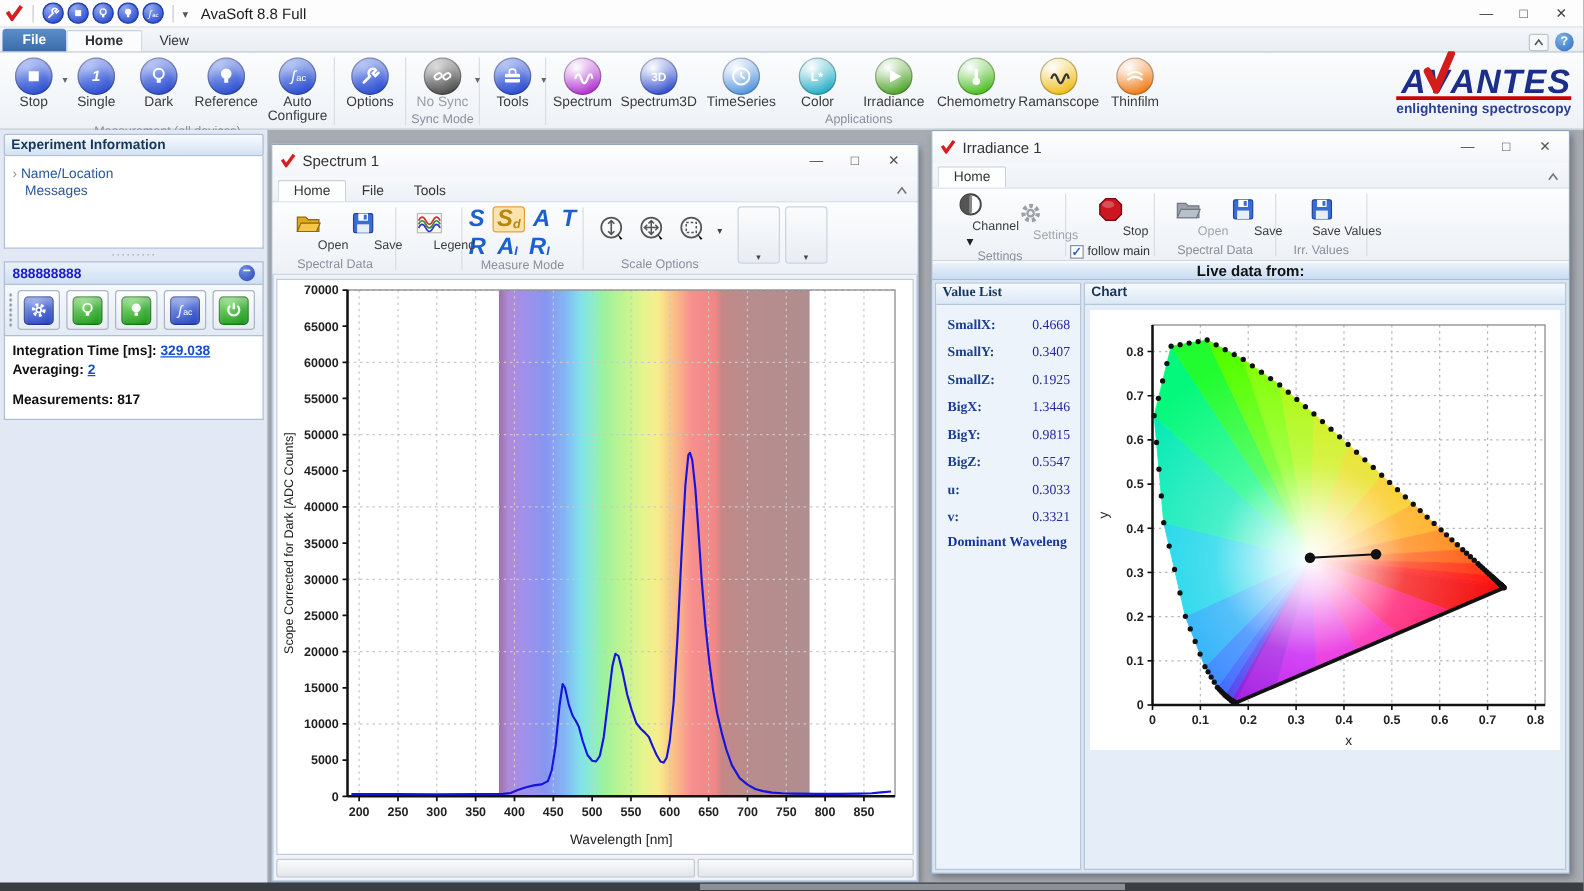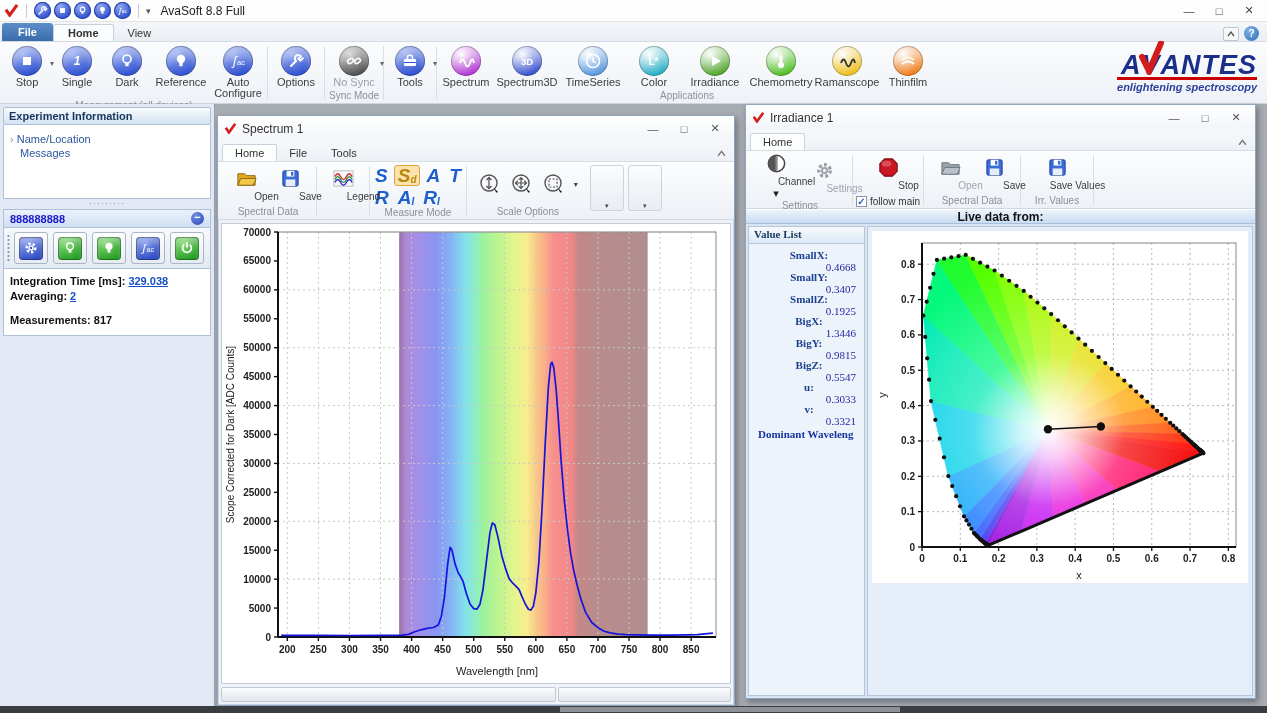--- a/index.html
+++ b/index.html
@@ -33,21 +33,21 @@
   .rbtn .lbl{font-size:11px;color:#3c3c3c;text-align:center;line-height:11px;margin-top:1px;}
   .rbtn.disabled .lbl{color:#9aa0a8;}
   .rbtn .mini-caret{position:absolute;right:-2px;top:14px;font-size:8px;color:#666;}
   .big-ic{width:30px;height:30px;border-radius:50%;display:flex;align-items:center;justify-content:center;box-shadow:inset 0 0 0 1px rgba(0,0,0,.25), inset 0 8px 8px rgba(255,255,255,.45);}
   .big-ic svg{width:18px;height:18px;}
   .big-ic .ictx{color:#fff;font-weight:bold;font-size:12px;font-style:italic;}
   .logo-area{margin-left:auto;display:flex;flex-direction:column;align-items:flex-end;justify-content:center;padding-right:8px;}
   .logo-main{font-size:27px;font-weight:bold;font-style:italic;color:#1b2f8a;letter-spacing:1px;line-height:24px;display:flex;align-items:flex-end;}
   .logo-v{position:relative;color:#1b2f8a;}
   .logo-v svg{position:absolute;left:-3px;top:-12px;width:26px;height:34px;}
-  .logo-tag{font-size:11px;font-style:italic;font-weight:bold;color:#2b3f9a;border-top:3px solid #c00;padding-top:1px;}
+  .logo-tag{font-size:11px;font-weight:bold;color:#2b3f9a;border-top:3px solid #c00;padding-top:1px;}
   
   .main{position:absolute;left:0;top:104px;width:100%;height:603px;display:flex;}
   .sidebar{width:215px;height:100%;background:#e2e9f4;border-right:1px solid #98a2ae;padding:3px;position:relative;}
   .panel-hdr{background:linear-gradient(#f8fbfe,#d4e2f2);border:1px solid #aebfd6;border-radius:2px;padding:2px 5px;font-weight:bold;color:#17365d;font-size:11px;display:flex;align-items:center;}
   .tree-box{background:#fff;border:1px solid #aebfd6;border-top:none;height:74px;padding:8px 6px;}
   .tree-item{color:#2b579a;font-size:11px;margin-bottom:2px;}
   .splitter-dots{text-align:center;color:#8a94a2;font-size:9px;letter-spacing:1px;height:10px;line-height:8px;}
   .dev-hdr{background:linear-gradient(#eaf2fb,#cfdff2);border:1px solid #aebfd6;padding:2px 6px;font-weight:bold;color:#1a1acc;font-size:11px;display:flex;align-items:center;}
   .dev-minus{margin-left:auto;width:13px;height:13px;border-radius:50%;background:radial-gradient(circle at 35% 30%,#6f8fe0,#2743b8);color:#fff;font-size:11px;line-height:11px;text-align:center;}
   .dev-icons{background:linear-gradient(#f6f9fc,#e3eaf3);border:1px solid #aebfd6;border-top:none;display:flex;gap:5px;padding:4px 4px 4px 10px;position:relative;}
@@ -91,21 +91,21 @@
   .empty-dd:after{content:"▾";position:absolute;bottom:0;left:50%;transform:translateX(-50%);font-size:7px;color:#444;}
   .chart-panel{flex:1;margin:3px;background:#fff;border:1px solid #c2cbd6;overflow:hidden;}
   .win-status{height:15px;margin:0 3px 3px;display:flex;gap:2px;}
   .status-seg{background:linear-gradient(#fafbfc,#e2e6eb);border:1px solid #c4cad2;border-radius:2px;height:100%;}
   
   .live-strip{height:15px;background:linear-gradient(#ecf3fb,#c9dcf2);border-top:1px solid #fff;border-bottom:1px solid #a8c0da;text-align:center;font-weight:bold;font-size:12px;color:#111;line-height:14px;}
   .irr-body{flex:1;display:flex;gap:2px;padding:2px;background:#d9e5f3;overflow:hidden;}
   .vl-col{width:127px;display:flex;flex-direction:column;background:#edf3fb;border:1px solid #b5c6da;font-family:Liberation Serif, serif;}
   .col-hdr{background:linear-gradient(#f7fafd,#dbe8f6);border-bottom:1px solid #b5c6da;font-weight:bold;color:#17365d;padding:1px 5px;height:17px;}
   .vl-rows{padding:5px 4px;}
-  .vl-row{display:flex;height:22px;align-items:center;color:#1b3f8f;font-weight:bold;flex-direction:column;}
+  .vl-row{display:flex;height:22px;align-items:center;color:#1b3f8f;font-weight:bold;}
   .vl-row .l{padding-left:5px;}
   .vl-row .v{margin-left:auto;padding-right:4px;font-weight:normal;color:#27279f;}
   .vl-footer{color:#17359f;font-weight:bold;padding:3px 0 0 5px;white-space:nowrap;overflow:hidden;}
   .cie-col{flex:1;display:flex;flex-direction:column;background:#e4edf8;border:1px solid #b5c6da;}
   .cie-wrap{background:#fff;margin:4px;width:376px;height:352px;}
   .cbox{width:11px;height:11px;border:1px solid #8a94a0;background:#fff;display:inline-flex;align-items:center;justify-content:center;color:#2a62c8;font-size:10px;font-weight:bold;margin-right:3px;}
   .chk-row{display:flex;align-items:center;justify-content:center;font-size:10px;color:#333;height:13px;}
   svg text{font-family:"Liberation Sans",sans-serif;}
 </style>
 </head>
@@ -768,20 +768,21 @@
                   <span class="v">0.3033</span>
                 </div>
                 <div class="vl-row">
                   <span class="l">v:</span>
                   <span class="v">0.3321</span>
                 </div>
                 <div class="vl-footer">Dominant Waveleng</div>
               </div>
           </div>
           <div class="cie-col">
+            <div class="col-hdr">Chart</div>
             <div class="cie-wrap">
               <svg id="cie-svg" width="376" height="352">
                   <rect x="0" y="0" width="376" height="352" fill="#ffffff"></rect>
                   <g stroke="#b8b8b8" stroke-dasharray="2 3" stroke-width="1">
                     <line x1="50" y1="12" x2="50" y2="316"></line>
                     <line x1="88.29268292682927" y1="12" x2="88.29268292682927" y2="316"></line>
                     <line x1="126.58536585365854" y1="12" x2="126.58536585365854" y2="316"></line>
                     <line x1="164.8780487804878" y1="12" x2="164.8780487804878" y2="316"></line>
                     <line x1="203.1707317073171" y1="12" x2="203.1707317073171" y2="316"></line>
                     <line x1="241.46341463414635" y1="12" x2="241.46341463414635" y2="316"></line>

